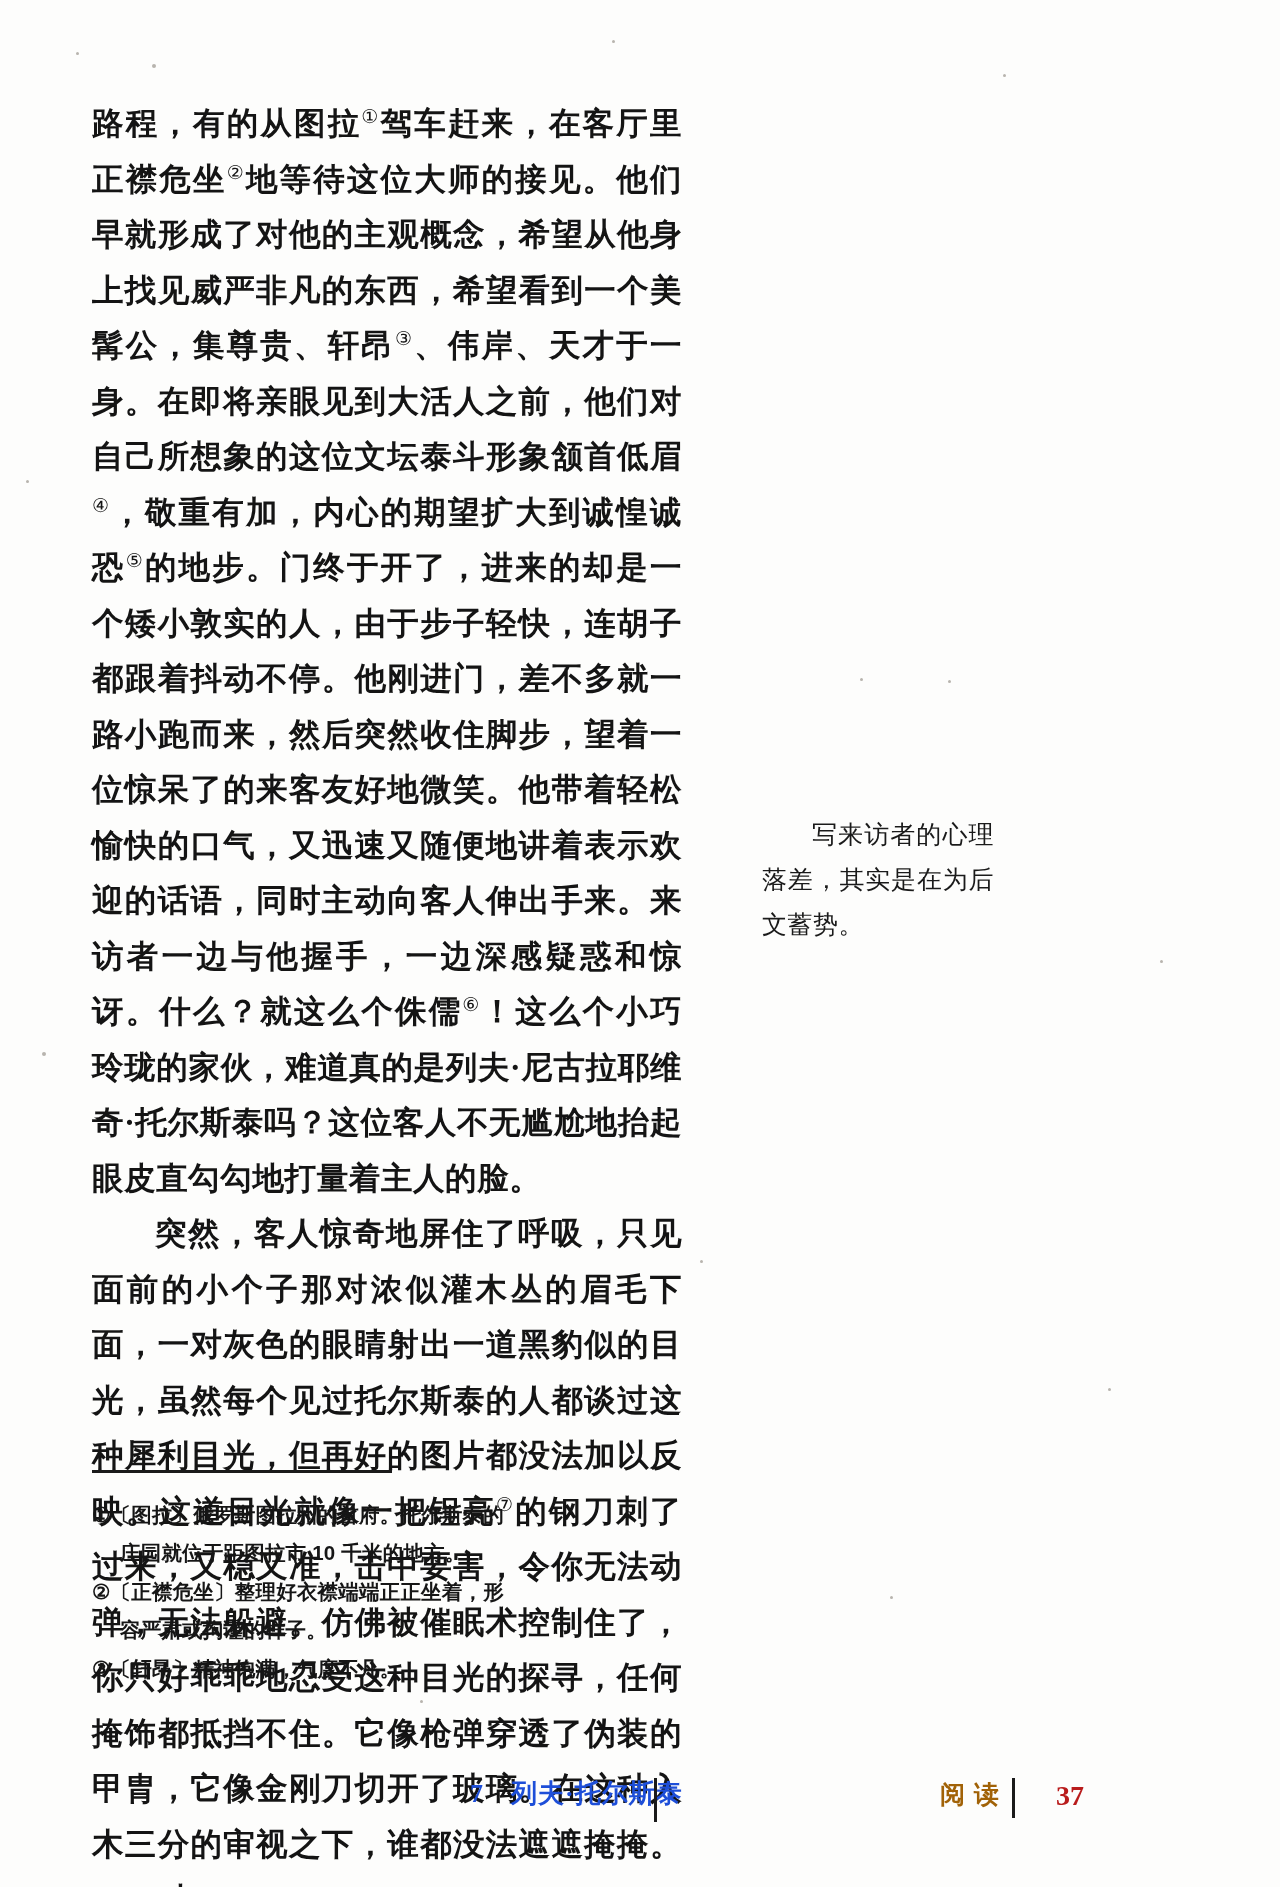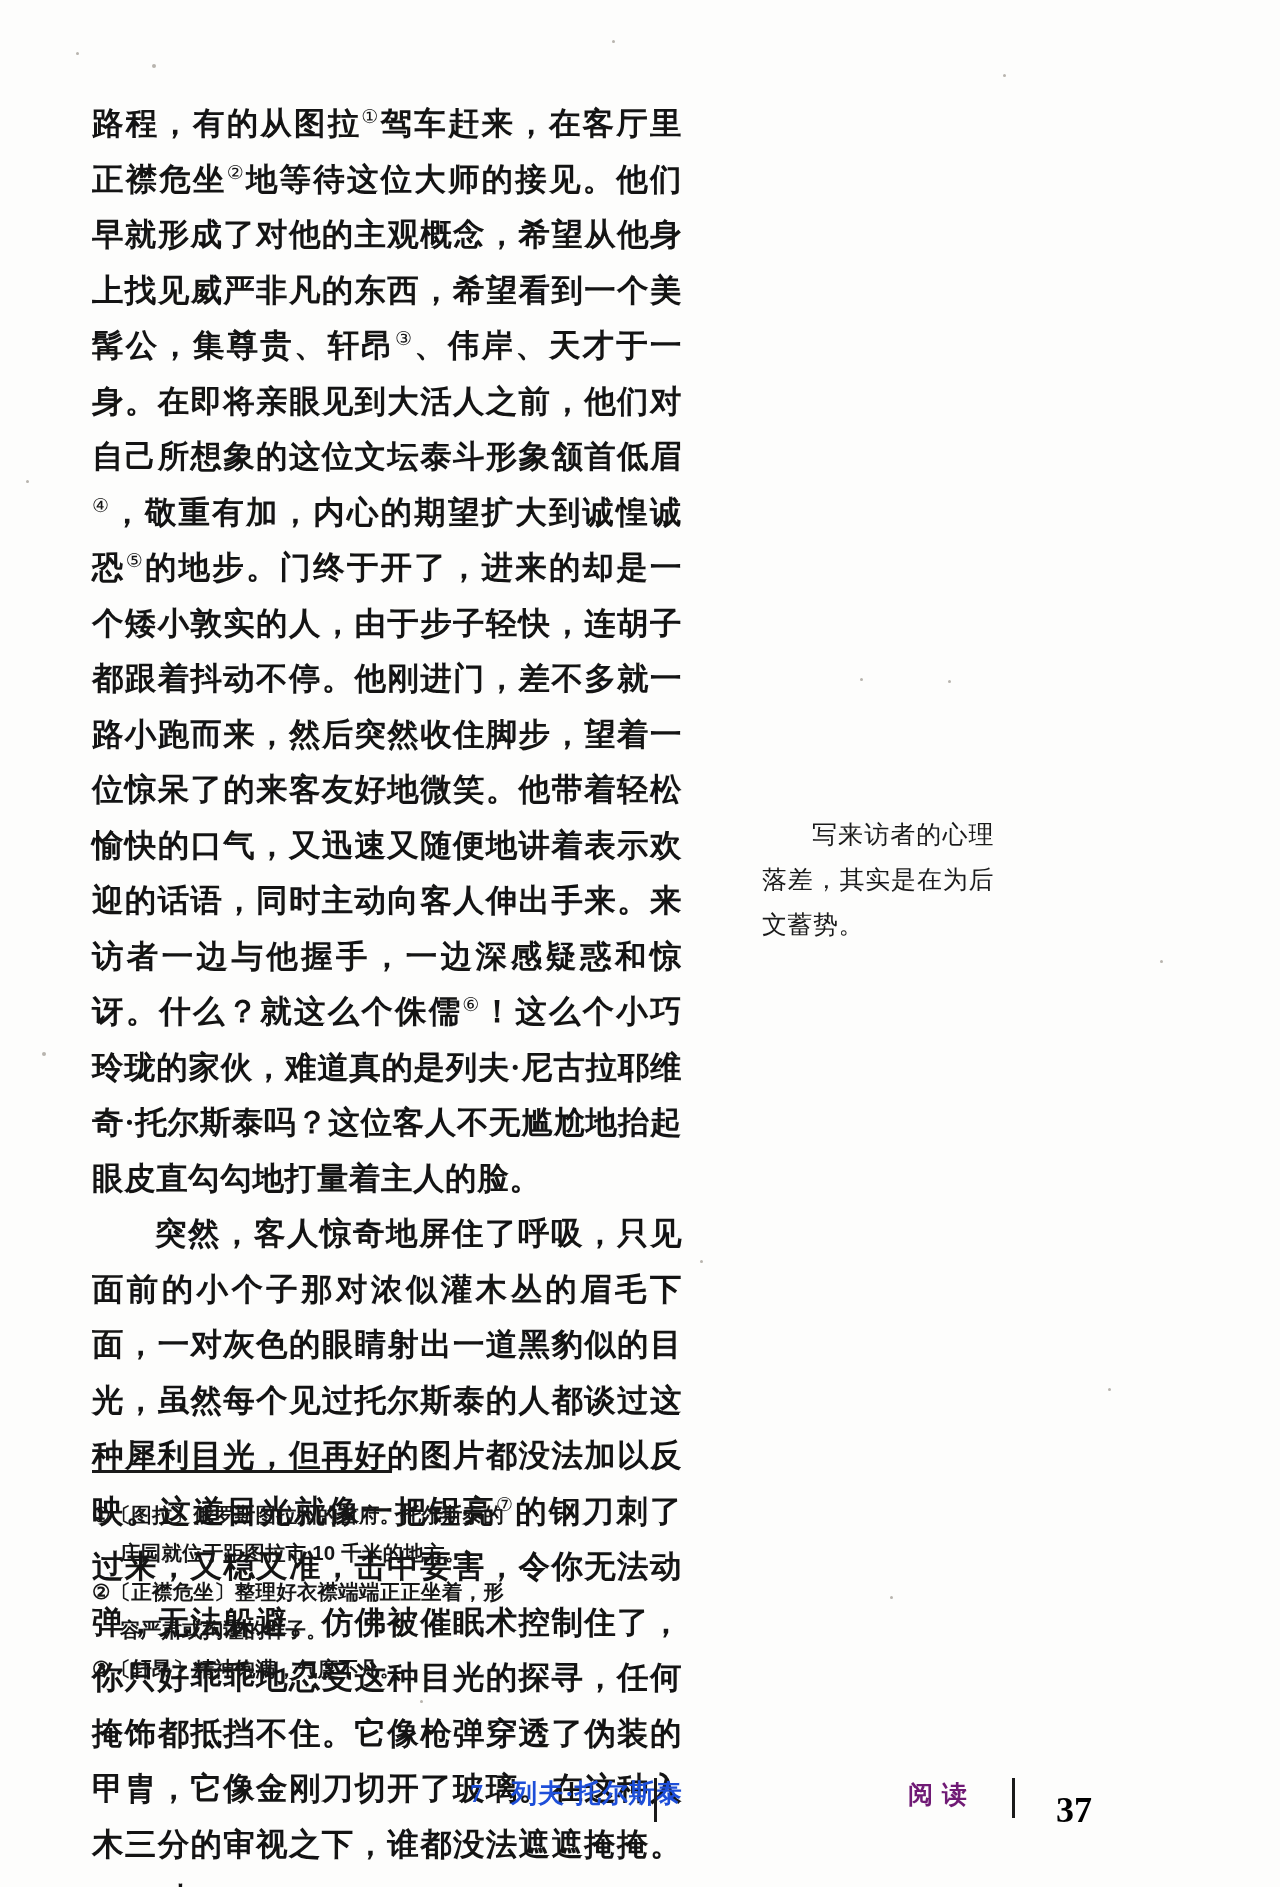--- a/index.html
+++ b/index.html
@@ -120,44 +120,44 @@
   .footer-bar {
     position: absolute;
     left: 654px;
     top: 2px;
     width: 3px;
     height: 44px;
     background: #1a1a1a;
   }
   .footer-section {
     position: absolute;
-    left: 908px;
+    left: 940px;
     top: 2px;
     font-size: 25px;
     letter-spacing: 9px;
     font-weight: 600;
-    color: #701a75;
+    color: #a16207;
     font-family: "Liberation Serif", "DejaVu Serif", serif;
     text-align: center;
   }
   .footer-sep {
     position: absolute;
     left: 1012px;
     top: 2px;
     width: 3px;
     height: 40px;
     background: #1a1a1a;
   }
   .footer-pageno {
     position: absolute;
     left: 1056px;
-    top: 13px;
-    font-size: 36px;
+    top: 4px;
+    font-size: 28px;
     font-weight: 700;
-    color: #000000;
+    color: #b91c1c;
     font-family: "Liberation Serif", "DejaVu Serif", serif;
   }
 </style>
 </head>
 <body>
 
 <div class="page">
 
   <div class="speckle" style="left:76px;  top:52px;  width:3px; height:3px;"></div>
   <div class="speckle" style="left:152px; top:64px;  width:4px; height:4px;"></div>

